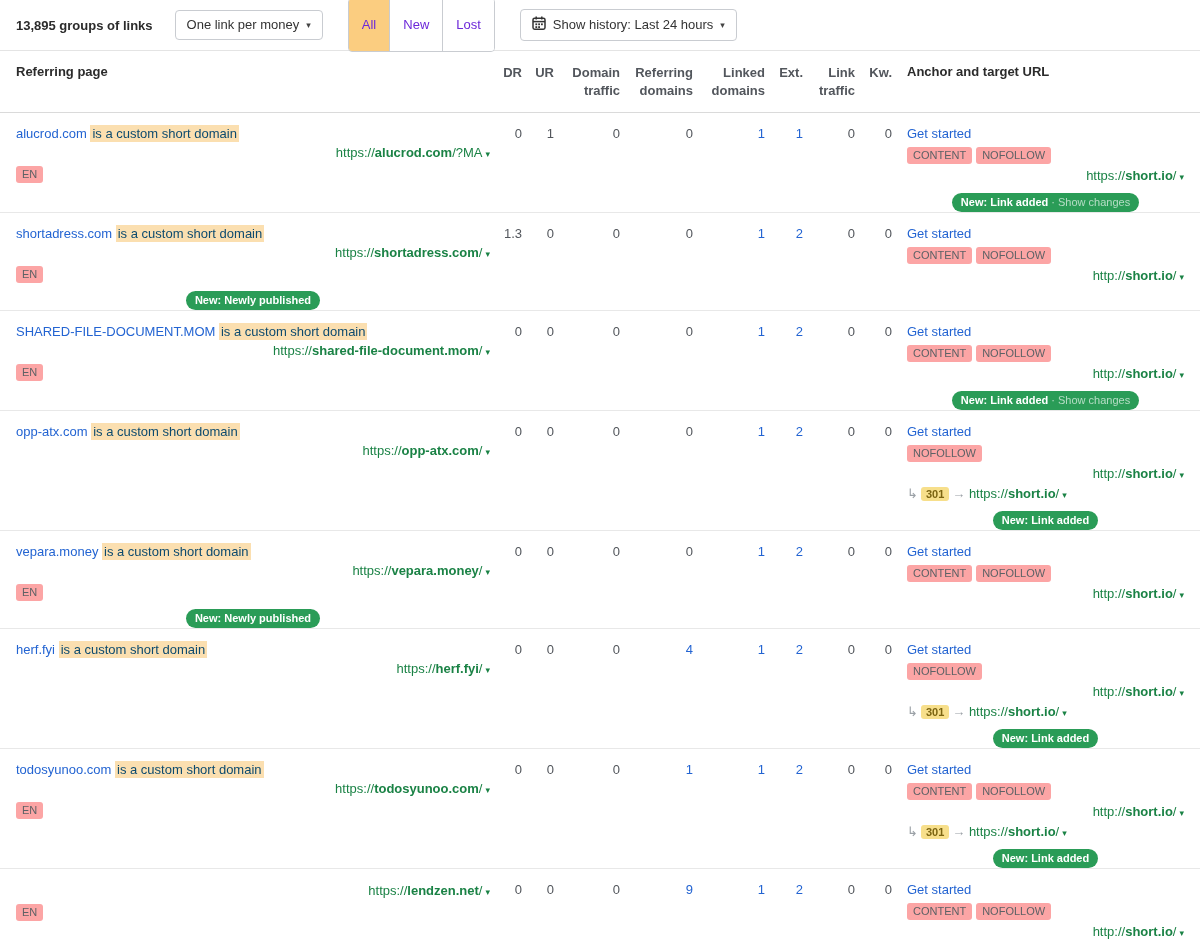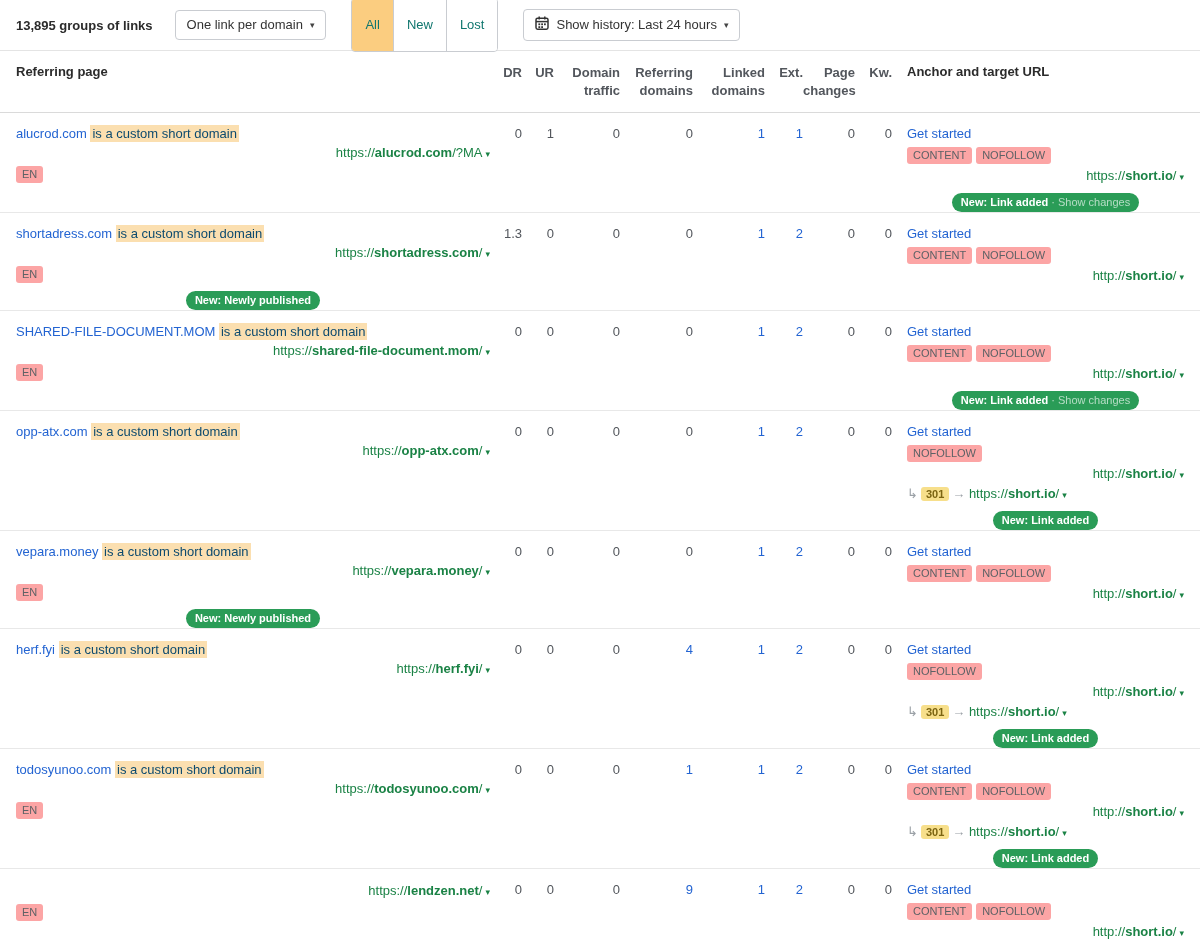--- a/index.html
+++ b/index.html
@@ -8,21 +8,21 @@
 
   
   .toolbar { display:flex; align-items:center; height:51px; padding:0 16px;
     border-bottom:1px solid #e4e4e4; }
   .count { font-weight:bold; color:#2b2b2b; margin-right:22px; }
   .btn { display:inline-flex; align-items:center; gap:7px; border:1px solid #c9ccd1;
     border-radius:4px; background:#fff; padding:6px 11px; font-size:13px; color:#333;
     font-family:inherit; cursor:pointer; line-height:16px; }
   .caret { font-size:9px; color:#444; line-height:10px; }
   .seg { display:inline-flex; margin-left:25px; border:1px solid #c9ccd1; border-radius:4px; overflow:hidden; }
-  .seg button { border:none; background:#fff; padding:18px 13px; font-size:13px; color:#0f766e;
+  .seg button { border:none; background:#fff; padding:18px 13px; font-size:13px; color:#6d28d9;
     font-family:inherit; border-left:1px solid #c9ccd1; cursor:pointer; line-height:16px; }
   .seg button:first-child { border-left:none; }
   .seg button.active { background:#fbcd80; }
   .history { margin-left:25px; }
 
   
   .grid { display:grid;
     grid-template-columns: 474px 32px 32px 66px 73px 72px 38px 52px 37px 292px;
     padding:0 16px; align-items:start; }
   .thead { padding-top:13px; padding-bottom:12px; border-bottom:1px solid #dadada;
@@ -59,21 +59,21 @@
     padding:1px 5px; border-radius:3px; margin:0 3px; }
   .cal-icon { display:inline-block; }
 </style>
 </head>
 <body>
 
 <div class="toolbar">
   <span class="count">13,895 groups of links</span>
 
   <button class="btn">
-    <span>One link per domain</span>
+    <span>One link per money</span>
     <span class="caret">▾</span>
   </button>
 
   <div class="seg">
     <button class="active">All</button>
     <button>New</button>
     <button>Lost</button>
   </div>
 
   <button class="btn history">
@@ -96,21 +96,21 @@
 </div>
 
 <div class="grid thead">
   <div>Referring page</div>
   <div class="num">DR</div>
   <div class="num">UR</div>
   <div class="num">Domain traffic</div>
   <div class="num">Referring domains</div>
   <div class="num">Linked domains</div>
   <div class="num">Ext.</div>
-  <div class="num">Page changes</div>
+  <div class="num">Link traffic</div>
   <div class="num">Kw.</div>
   <div class="th-anchor">Anchor and target URL</div>
 </div>
 
 <div id="tbody">
     <div class="grid row">
     <div class="cell">
       <div class="title">
         <a class="blue">alucrod.com</a>
         <span class="hl">is a custom short domain</span>

